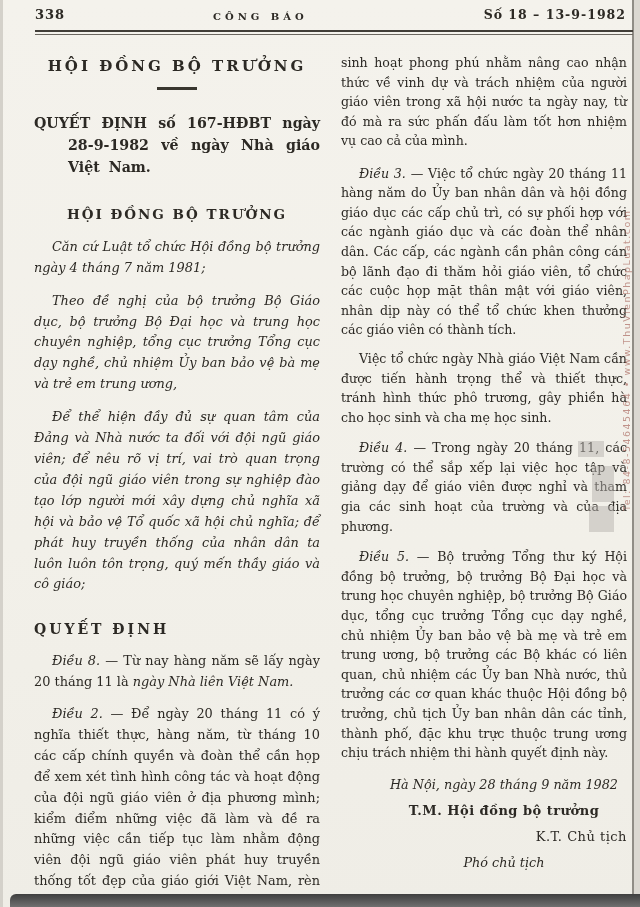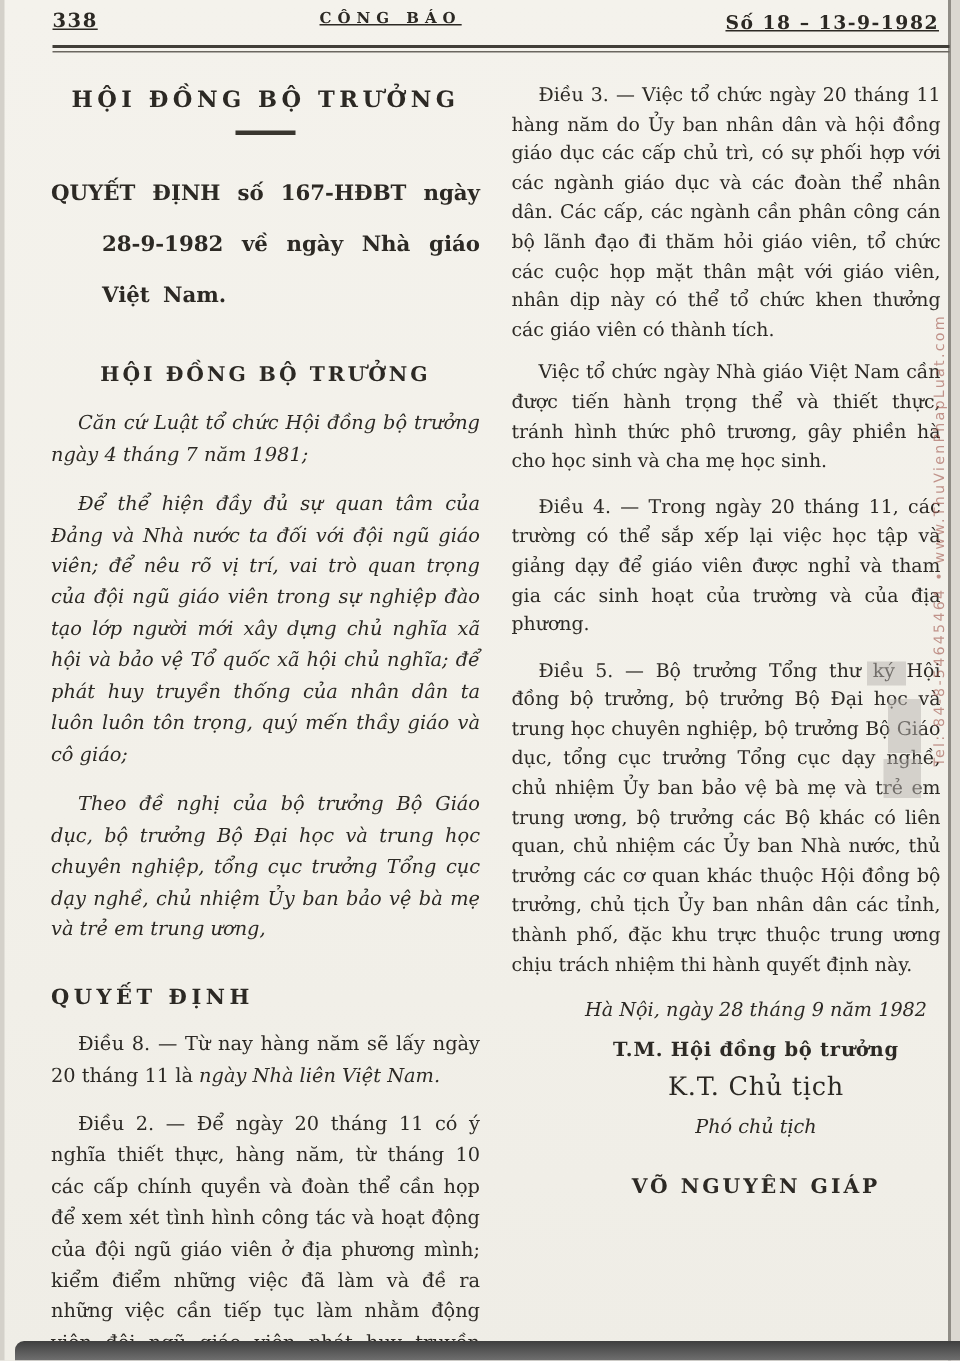--- a/index.html
+++ b/index.html
@@ -10,48 +10,48 @@
       linear-gradient(180deg,#f4f2ec 0%,#f2f0e9 60%,#efede6 100%);
     color:#2c2924;
     font-family:"DejaVu Serif","Liberation Serif",serif;
   }
   
   .edge-left{position:absolute;left:0;top:0;width:3px;height:100%;background:#d4d1ca;}
   .edge-right{position:absolute;right:0;top:0;width:6px;height:100%;background:#dbd8d1;border-left:2px solid #908d86;}
   .scan-bar{position:absolute;left:10px;right:0;bottom:0;height:13px;
     background:linear-gradient(180deg,#3f3f3f,#6f6f6f);border-top-left-radius:6px;}
   
-  .header{position:absolute;top:7px;left:35px;right:14px;display:flex;justify-content:space-between;align-items:flex-start;text-decoration:underline;}
+  .header{position:absolute;top:7px;left:35px;right:14px;display:flex;justify-content:space-between;align-items:flex-end;}
   .page-num{font-size:13px;font-weight:bold;letter-spacing:1px;}
   .gazette{font-size:10px;font-weight:bold;letter-spacing:4px;transform:translateX(-14px);}
   .issue{font-size:12.5px;font-weight:bold;letter-spacing:1px;}
   .header-rule{position:absolute;top:30px;left:35px;right:7px;height:2px;
     border-top:2px solid #413e38;border-bottom:1px solid #6b6760;}
   
   .columns{position:absolute;top:42px;left:34px;display:flex;gap:21px;}
   .col{width:286px;text-align:justify;}
   .col-left{font-size:12.9px;line-height:20.9px;}
   .col-right{font-size:12.6px;line-height:19.6px;}
   .org-heading{text-align:center;font-size:15px;font-weight:bold;letter-spacing:3px;margin:14px 0 0;}
   .heading-divider{width:40px;height:3px;background:#39362f;margin:10px auto 0;}
-  .decision-title{font-weight:bold;font-size:14.2px;line-height:34px;margin:22px 0 0;
+  .decision-title{font-weight:bold;font-size:14.2px;line-height:22px;margin:22px 0 0;
     padding-left:34px;text-indent:-34px;word-spacing:4px;}
   .issuer-heading{text-align:center;font-size:13.5px;font-weight:bold;letter-spacing:2px;margin:26px 0 0;}
   .preamble{font-style:italic;text-indent:18px;margin:12px 0 0;}
   .decides-heading{text-align:left;font-size:14px;font-weight:bold;letter-spacing:3px;margin:24px 0 0;}
   .article{text-indent:18px;margin:11px 0 0;}
-  .article .label{}
+  .article .label{font-style:italic;}
   .para{text-indent:18px;margin:9px 0 0;}
   .cont{margin-top:11px;}
   em.inl{font-style:italic;}
   
   .signature{margin-top:12px;text-align:center;text-indent:0;}
   .sig-date{font-style:italic;font-size:12.8px;margin:0 0 0 40px;}
   .sig-tm{font-weight:bold;font-size:13px;margin:7px 0 0 40px;letter-spacing:.5px;}
-  .sig-kt{font-size:17px;margin:6px 0 0 40px;letter-spacing:.5px;}
+  .sig-kt{font-size:13px;margin:6px 0 0 40px;letter-spacing:.5px;text-align:right;}
   .sig-role{font-style:italic;font-size:12.8px;margin:6px 0 12px 40px;}
   .sig-name{font-weight:bold;font-size:13.5px;letter-spacing:2px;margin:20px 0 0 40px;}
   
   .watermark{
     position:absolute;right:8px;top:90px;height:540px;
     writing-mode:vertical-rl;transform:rotate(180deg);
     font-family:"DejaVu Sans","Liberation Sans",sans-serif;
     font-size:9.5px;letter-spacing:1.5px;color:rgba(158,84,74,0.6);
     white-space:nowrap;text-align:center;
   }
@@ -80,31 +80,32 @@
 
     <div class="col col-left">
       <h1 class="org-heading">HỘI ĐỒNG BỘ TRƯỞNG</h1>
       <div class="heading-divider"></div>
 
       <p class="decision-title">QUYẾT ĐỊNH số 167-HĐBT ngày 28-9-1982 về ngày Nhà giáo Việt Nam.</p>
 
       <h2 class="issuer-heading">HỘI ĐỒNG BỘ TRƯỞNG</h2>
 
       <p class="preamble">Căn cứ Luật tổ chức Hội đồng bộ trưởng ngày 4 tháng 7 năm 1981;</p>
+      <p class="preamble">Theo đề nghị của bộ trưởng Bộ Giáo dục, bộ trưởng Bộ Đại học và trung học chuyên nghiệp, tổng cục trưởng Tổng cục dạy nghề, chủ nhiệm Ủy ban bảo vệ bà mẹ và trẻ em trung ương,</p>
       <p class="preamble">Để thể hiện đầy đủ sự quan tâm của Đảng và Nhà nước ta đối với đội ngũ giáo viên; để nêu rõ vị trí, vai trò quan trọng của đội ngũ giáo viên trong sự nghiệp đào tạo lớp người mới xây dựng chủ nghĩa xã hội và bảo vệ Tổ quốc xã hội chủ nghĩa; để phát huy truyền thống của nhân dân ta luôn luôn tôn trọng, quý mến thầy giáo và cô giáo;</p>
-      <p class="preamble">Theo đề nghị của bộ trưởng Bộ Giáo dục, bộ trưởng Bộ Đại học và trung học chuyên nghiệp, tổng cục trưởng Tổng cục dạy nghề, chủ nhiệm Ủy ban bảo vệ bà mẹ và trẻ em trung ương,</p>
 
       <h3 class="decides-heading">QUYẾT ĐỊNH</h3>
 
       <p class="article"><span class="label">Điều 8.</span> <span>—</span> <span>Từ nay hàng năm sẽ lấy ngày 20 tháng 11 là </span><em class="inl">ngày Nhà liên Việt Nam.</em></p>
 
       <p class="article"><span class="label">Điều 2.</span> <span>—</span> <span>Để ngày 20 tháng 11 có ý nghĩa thiết thực, hàng năm, từ tháng 10 các cấp chính quyền và đoàn thể cần họp để xem xét tình hình công tác và hoạt động của đội ngũ giáo viên ở địa phương mình; kiểm điểm những việc đã làm và đề ra những việc cần tiếp tục làm nhằm động viên đội ngũ giáo viên phát huy truyền thống tốt đẹp của giáo giới Việt Nam, rèn luyện phẩm chất và năng lực, làm gương sáng cho học sinh noi theo. Về phía giáo viên, cần có những hình thức</span></p>
     </div>
 
     <div class="col col-right">
+      <p class="cont">sinh hoạt phong phú nhằm nâng cao nhận thức về vinh dự và trách nhiệm của người giáo viên trong xã hội nước ta ngày nay, từ đó mà ra sức phấn đấu làm tốt hơn nhiệm vụ cao cả của mình.</p>
 
       <p class="article"><span class="label">Điều 3.</span> <span>—</span> <span>Việc tổ chức ngày 20 tháng 11 hàng năm do Ủy ban nhân dân và hội đồng giáo dục các cấp chủ trì, có sự phối hợp với các ngành giáo dục và các đoàn thể nhân dân. Các cấp, các ngành cần phân công cán bộ lãnh đạo đi thăm hỏi giáo viên, tổ chức các cuộc họp mặt thân mật với giáo viên, nhân dịp này có thể tổ chức khen thưởng các giáo viên có thành tích.</span></p>
 
       <p class="para">Việc tổ chức ngày Nhà giáo Việt Nam cần được tiến hành trọng thể và thiết thực, tránh hình thức phô trương, gây phiền hà cho học sinh và cha mẹ học sinh.</p>
 
       <p class="article"><span class="label">Điều 4.</span> <span>—</span> <span>Trong ngày 20 tháng 11, các trường có thể sắp xếp lại việc học tập và giảng dạy để giáo viên được nghỉ và tham gia các sinh hoạt của trường và của địa phương.</span></p>
 
       <p class="article"><span class="label">Điều 5.</span> <span>—</span> <span>Bộ trưởng Tổng thư ký Hội đồng bộ trưởng, bộ trưởng Bộ Đại học và trung học chuyên nghiệp, bộ trưởng Bộ Giáo dục, tổng cục trưởng Tổng cục dạy nghề, chủ nhiệm Ủy ban bảo vệ bà mẹ và trẻ em trung ương, bộ trưởng các Bộ khác có liên quan, chủ nhiệm các Ủy ban Nhà nước, thủ trưởng các cơ quan khác thuộc Hội đồng bộ trưởng, chủ tịch Ủy ban nhân dân các tỉnh, thành phố, đặc khu trực thuộc trung ương chịu trách nhiệm thi hành quyết định này.</span></p>
 
       <div class="signature">

